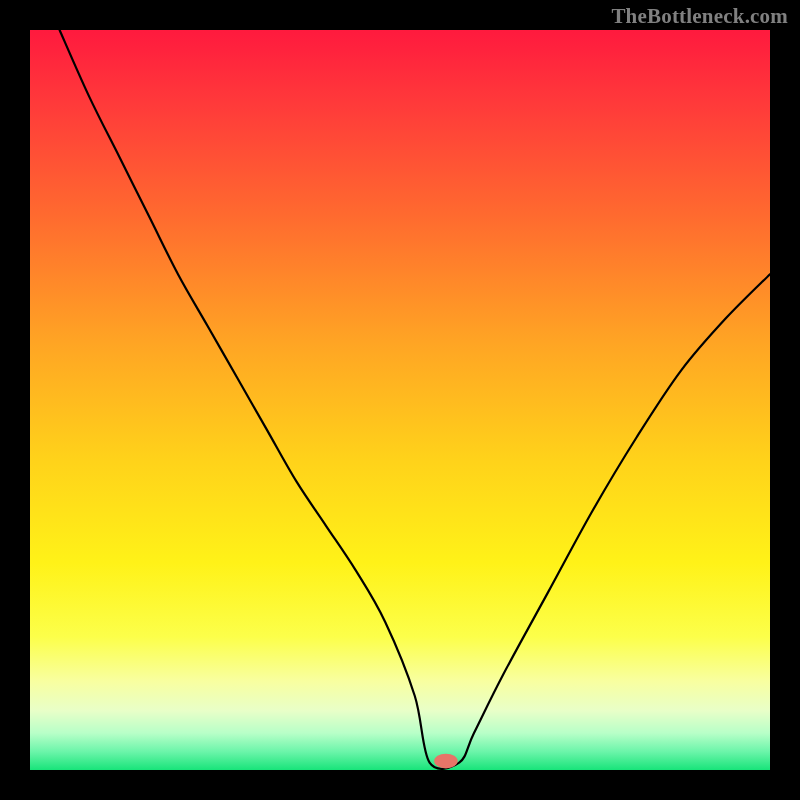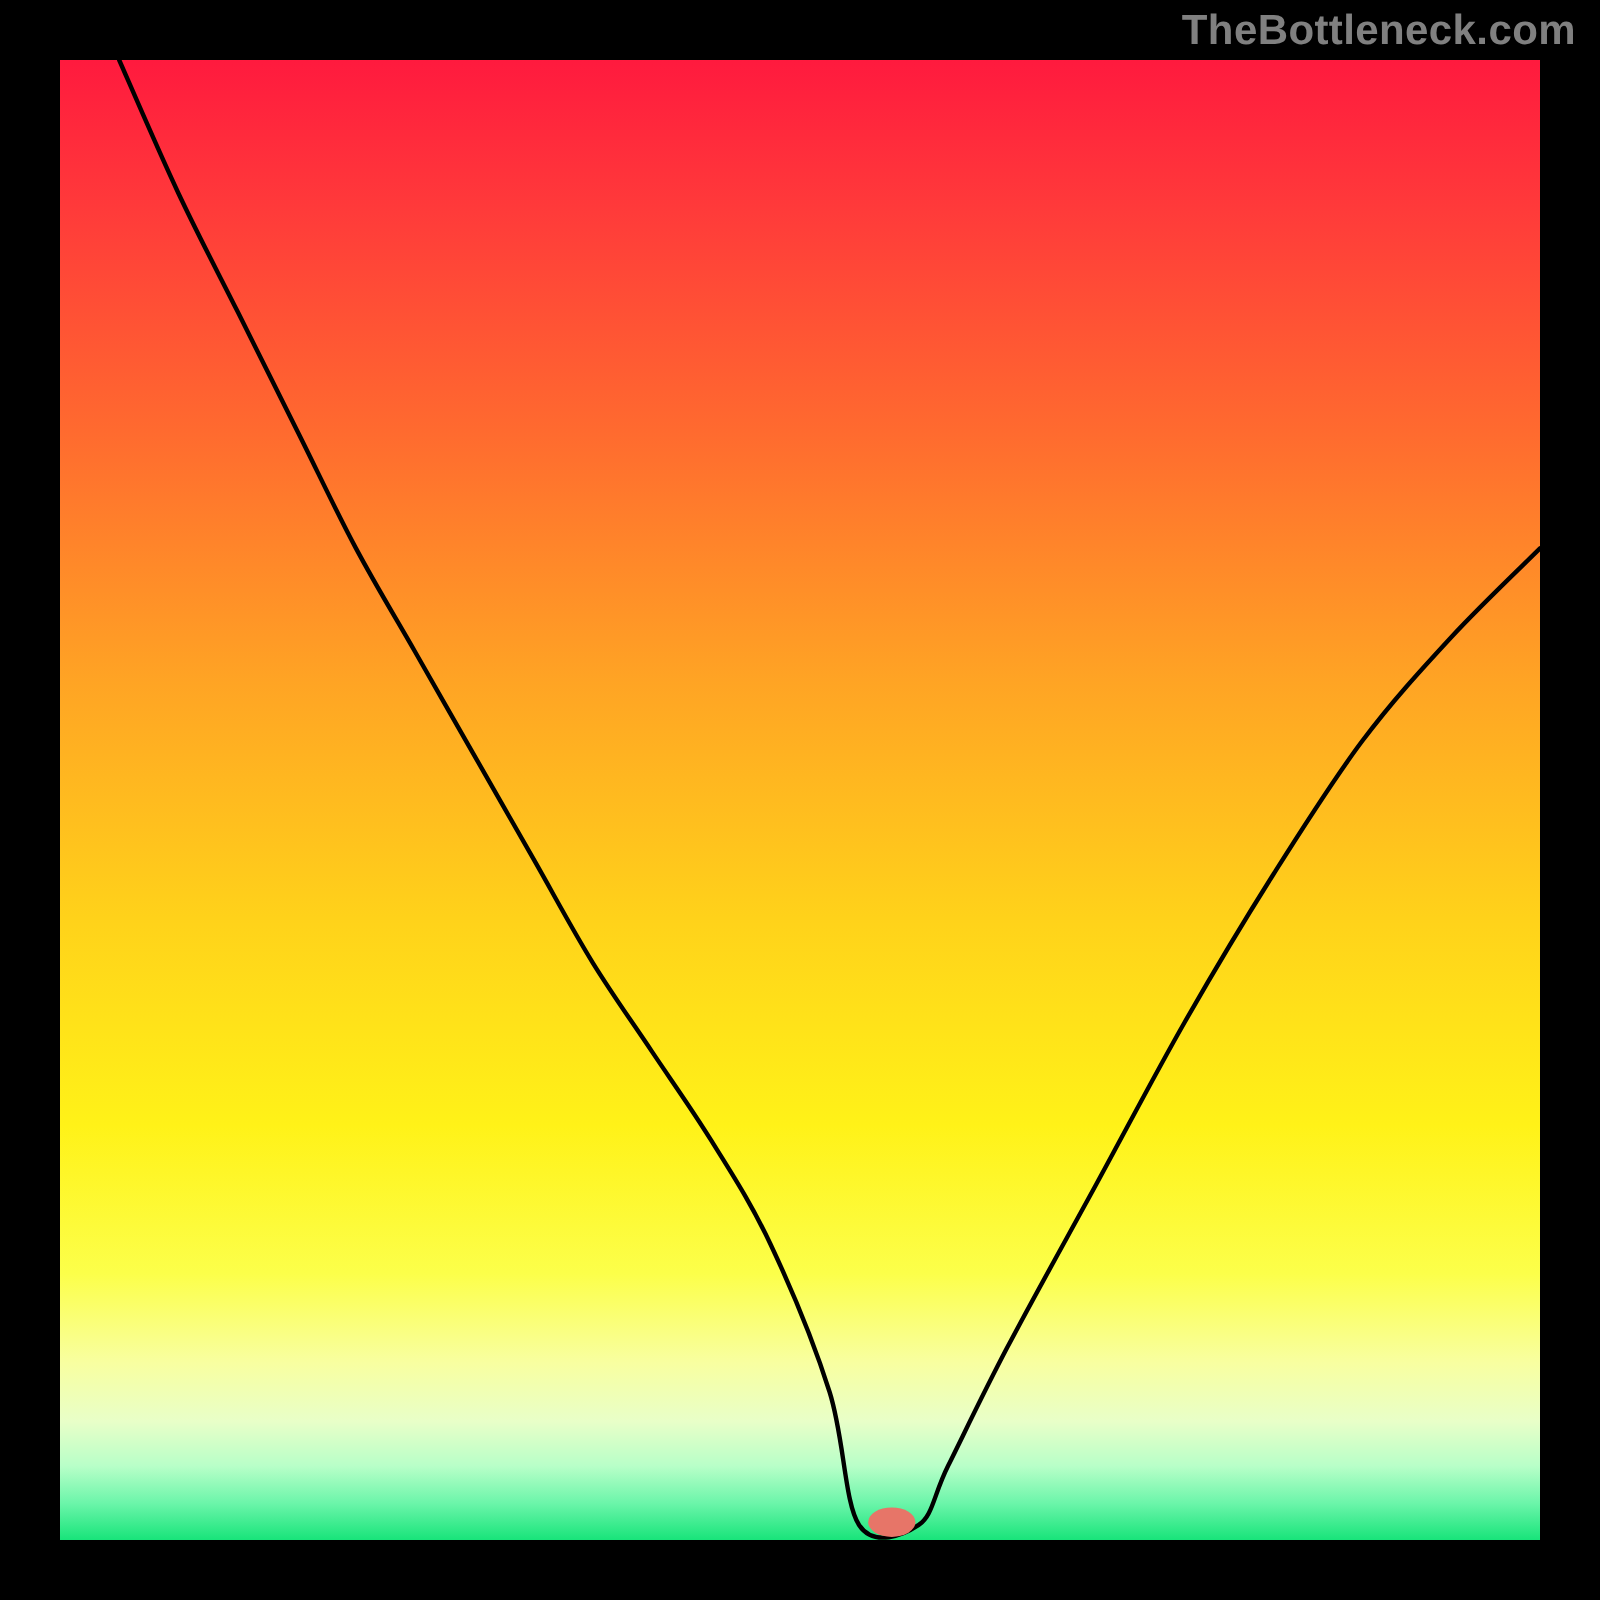--- a/index.html
+++ b/index.html
@@ -15,21 +15,21 @@
     top: 0;
     left: 0;
     width: 800px;
     height: 800px;
     background: #000;
   }
   .watermark {
     position: absolute;
     top: 4px;
     right: 12px;
-    font-family: Liberation Sans, sans-serif;
+    font-family: Liberation Serif, serif;
     font-size: 21px;
     font-weight: 600;
     color: #808080;
     letter-spacing: 0.2px;
   }
   svg.plot {
     position: absolute;
     top: 30px;
     left: 30px;
     width: 740px;

